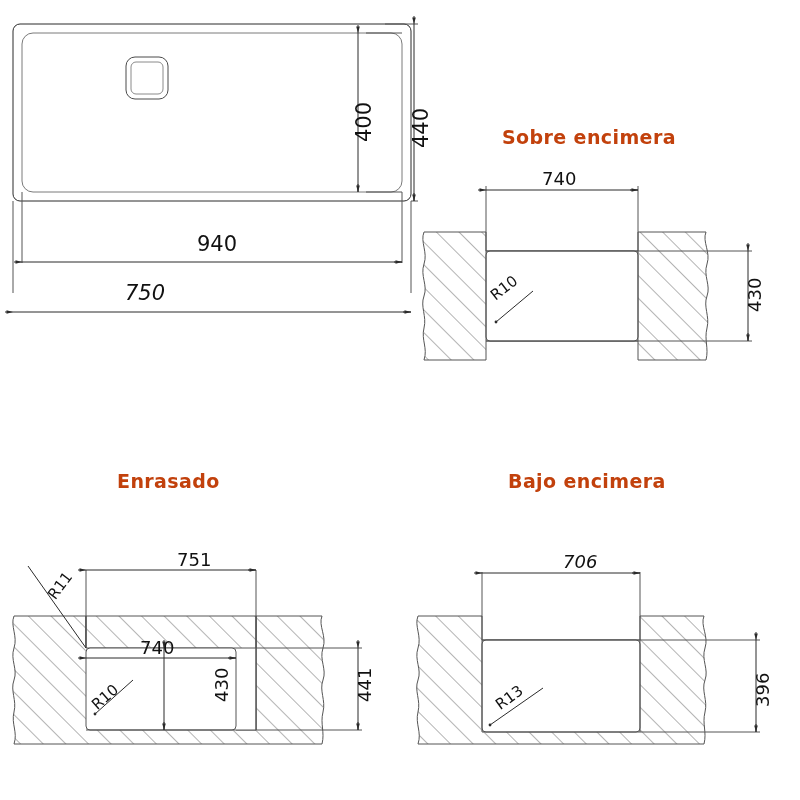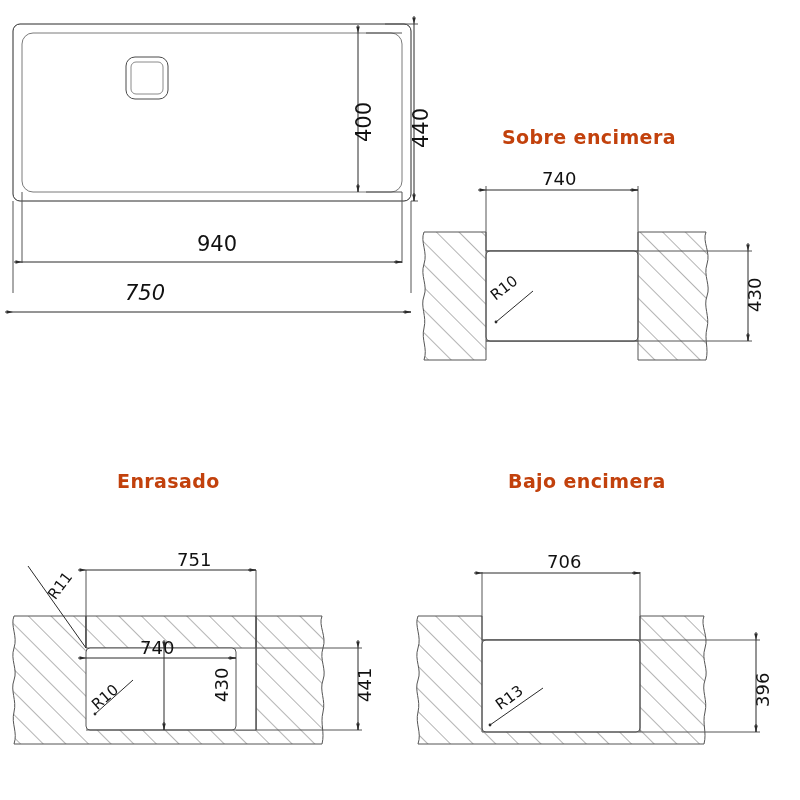--- a/index.html
+++ b/index.html
@@ -174,17 +174,17 @@
   <div class="dimtxt small vert" style="left:744px;top:312px;">430</div>
   <div class="dimtxt r" style="left:487px;top:290px;transform:rotate(-38deg);transform-origin:0 0;">R10</div>
 
   <div class="dimtxt small" style="left:154px;top:549px;margin-left:23px;">751</div>
   <div class="dimtxt small" style="left:140px;top:637px;">740</div>
   <div class="dimtxt small vert" style="left:211px;top:702px;">430</div>
   <div class="dimtxt small vert" style="left:354px;top:702px;">441</div>
   <div class="dimtxt r" style="left:44px;top:592px;transform:rotate(-53deg);transform-origin:0 0;">R11</div>
   <div class="dimtxt r" style="left:88px;top:700px;transform:rotate(-41deg);transform-origin:0 0;">R10</div>
 
-  <div class="dimtxt small" style="left:547px;top:551px;">706</div>
+  <div class="dimtxt small" style="left:563px;top:551px;font-style:italic;">706</div>
   <div class="dimtxt small vert" style="left:752px;top:707px;">396</div>
   <div class="dimtxt r" style="left:492px;top:699px;transform:rotate(-36deg);transform-origin:0 0;">R13</div>
 
 </div>
 
 </body></html>

